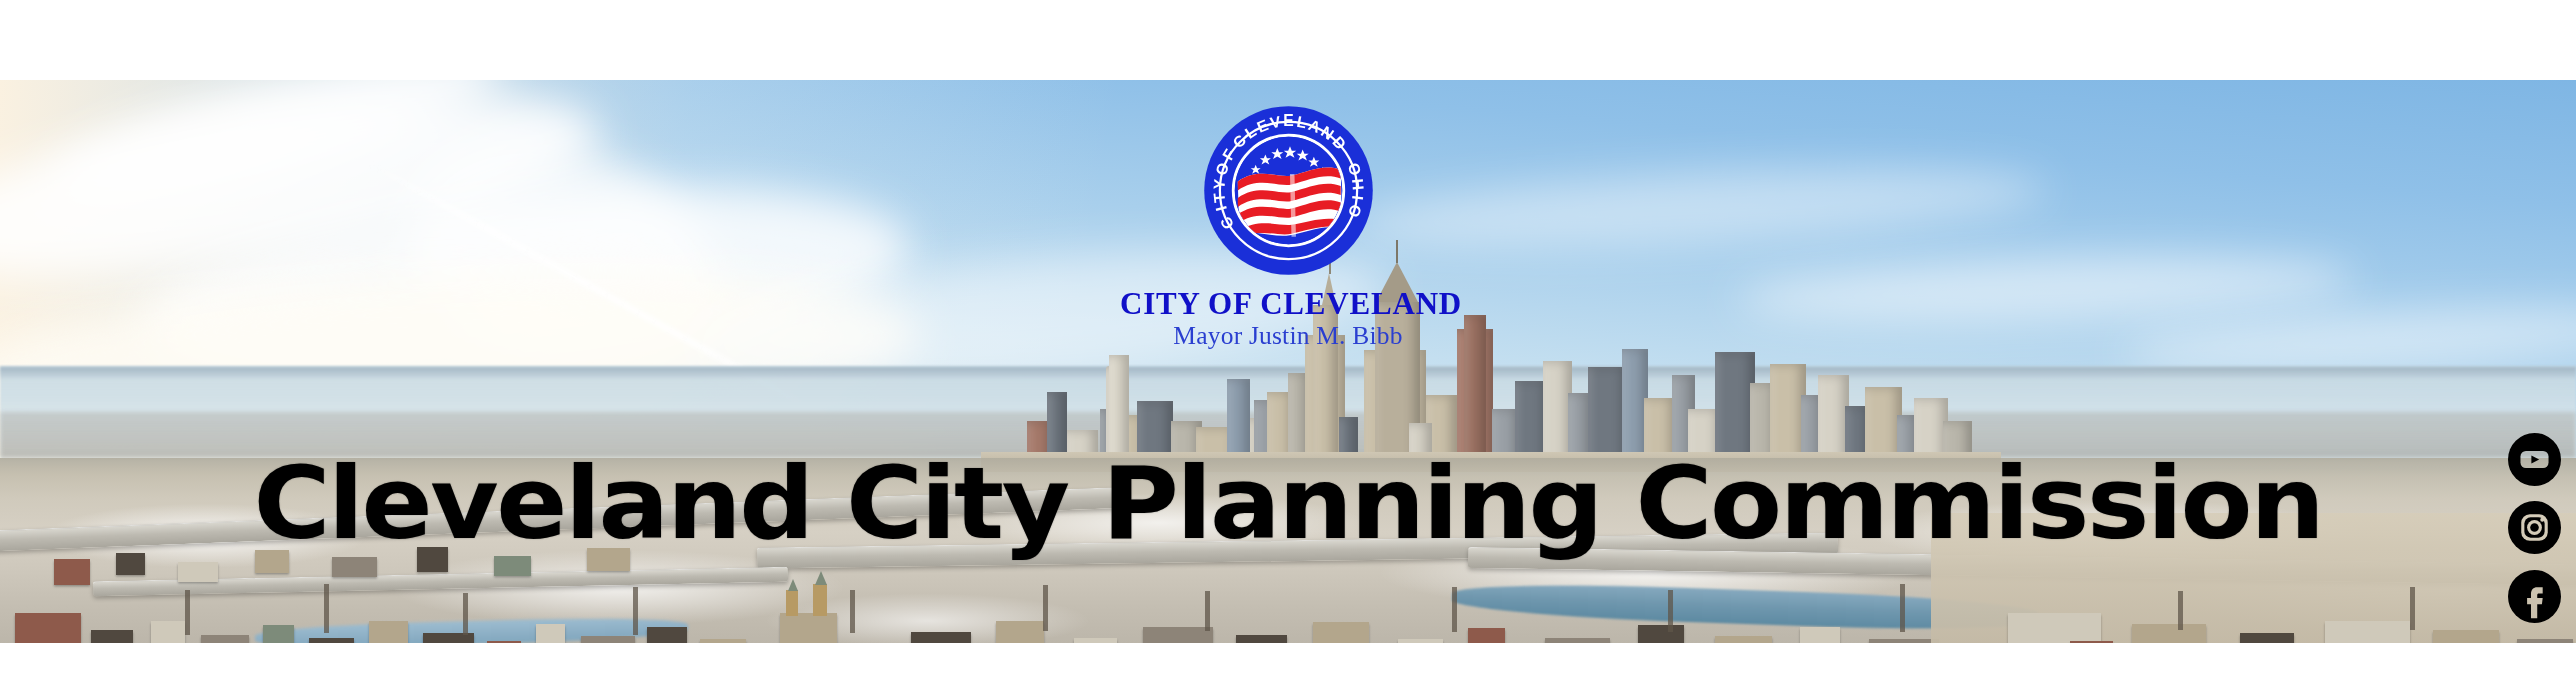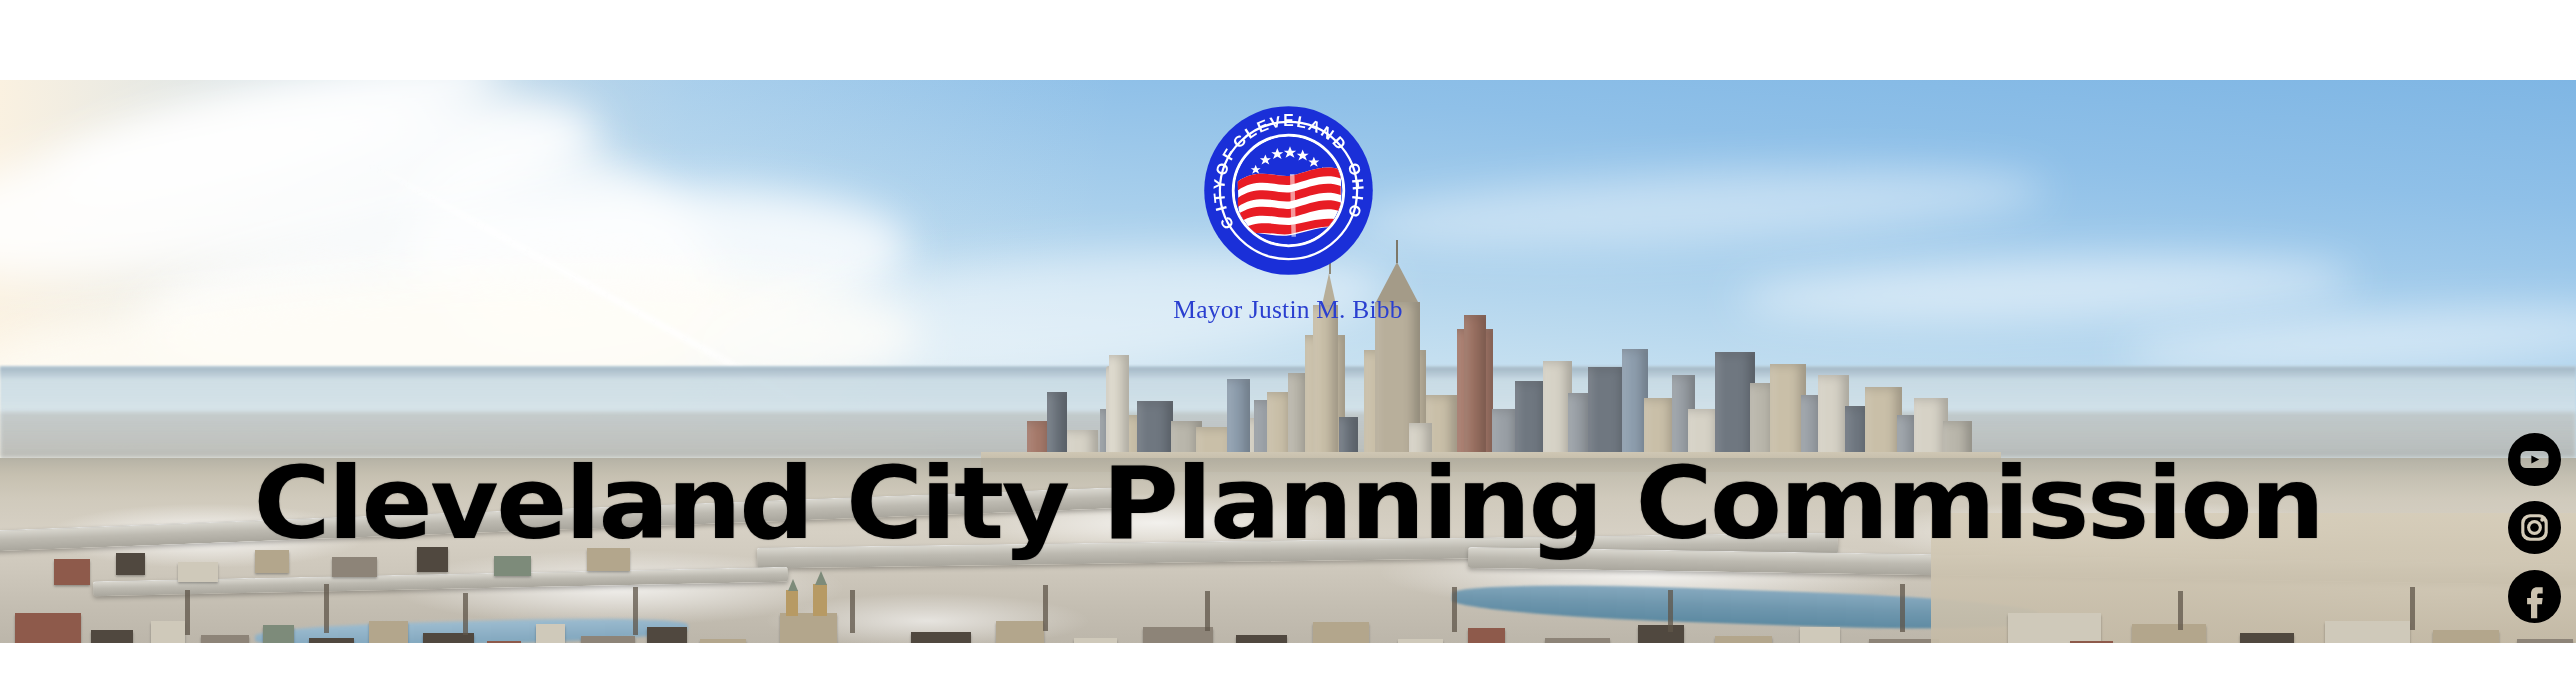--- a/index.html
+++ b/index.html
@@ -279,21 +279,21 @@
     margin-top: 7.7px;
     color: #1010c8;
     font-family: "Liberation Serif", serif;
     font-weight: bold;
     font-size: 31px;
     letter-spacing: 0.8px;
     line-height: 1.05;
     white-space: nowrap;
   }
   .mayor-name {
-    margin-top: 16px;
+    margin-top: 2px;
     color: #2a3fd0;
     font-family: "Liberation Serif", serif;
     font-weight: normal;
     font-size: 25.5px;
     letter-spacing: 0.2px;
     line-height: 1.1;
     white-space: nowrap;
   }
 
   
@@ -570,20 +570,21 @@
           <path d="M52,130 C80,110 108,126 124,122 C148,116 168,106 190,114
                    L190,126 C168,118 148,128 124,134 C108,138 80,122 52,142 Z" fill="#e81c24"></path>
           <path d="M52,152 C80,132 108,148 124,144 C148,138 168,128 190,136
                    L190,148 C168,140 148,150 124,156 C108,160 80,144 52,164 Z" fill="#e81c24"></path>
           <path d="M54,174 C80,156 106,168 124,166 C148,162 168,154 191,160
                    L191,170 C168,165 148,173 124,178 C106,182 80,170 54,184 Z" fill="#e81c24"></path>
           <path d="M122,98 L128,98 L130,182 L124,182 Z" fill="#ffffff" opacity="0.55"></path>
         </g>
       </svg>
 
+      <div class="city-name">CITY OF CLEVELAND</div>
       <div class="mayor-name">Mayor Justin M. Bibb</div>
     </div>
 
   </div>
 
   <div class="main-title">Cleveland City Planning Commission</div>
 
   <div class="social-rail">
 
     <svg class="social-btn" viewBox="0 0 68 68">

